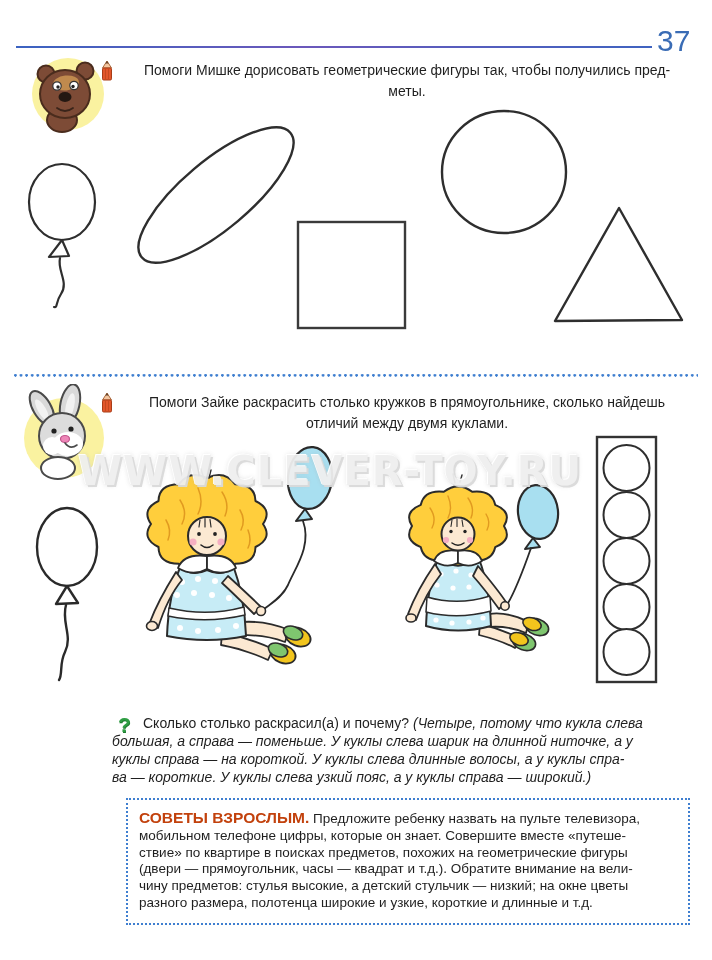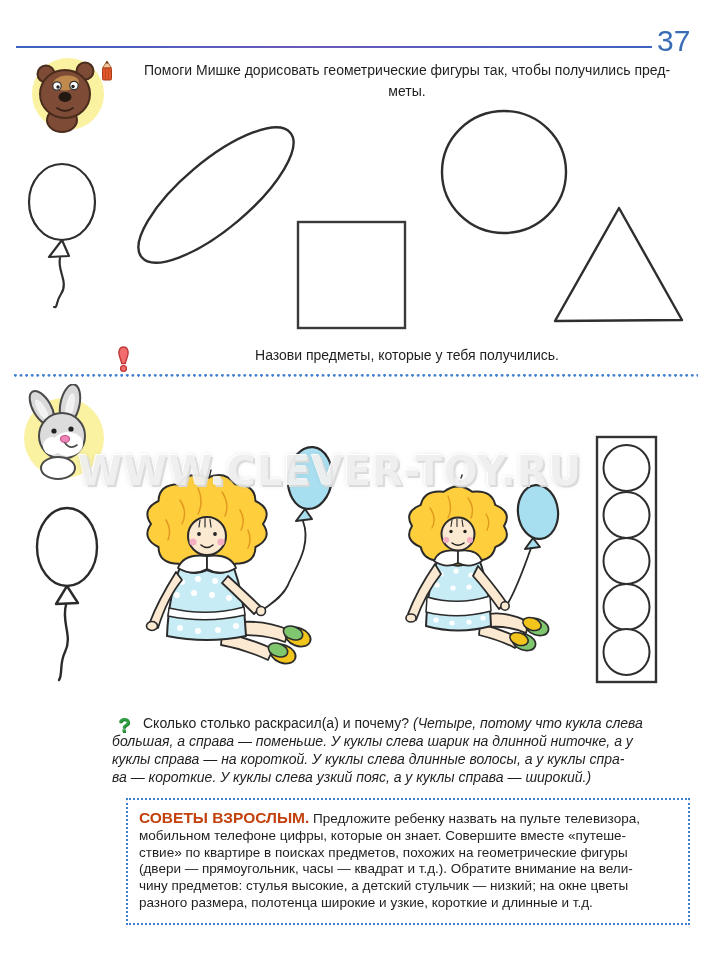--- a/index.html
+++ b/index.html
@@ -89,29 +89,20 @@
       <ellipse cx="62" cy="102" rx="33" ry="38"></ellipse>
       <path d="M62,140 L49,157 L69,156 Z"></path>
       <path d="M60,158 C57,171 69,182 61,194 C55,203 58,208 54,207"></path>
     </g>
     <ellipse cx="216" cy="95" rx="97" ry="34" transform="rotate(-40 216 95)" fill="none" stroke="#2e2e2e" stroke-width="2.4"></ellipse>
     <rect x="298" y="122" width="107" height="106" fill="none" stroke="#3a3a3a" stroke-width="2.4"></rect>
     <ellipse cx="504" cy="72" rx="62" ry="61" fill="none" stroke="#2e2e2e" stroke-width="2.4"></ellipse>
     <path d="M619,108 L555,221 L682,220 Z" fill="none" stroke="#2e2e2e" stroke-width="2.4" stroke-linejoin="round"></path>
   </svg>
 
-  <div class="task t2">
-    <span class="icn">
-      <svg width="13" height="27" viewBox="0 0 13 27">
-        <path d="M6.5,1 C10,1 11.8,4 10.8,9 L8.2,17.5 L4.8,17.5 L2.2,9 C1.2,4 3,1 6.5,1 Z" fill="#f26d6d" stroke="#c23a3a" stroke-width="1.4"></path>
-        <circle cx="6.5" cy="22.5" r="2.9" fill="#f26d6d" stroke="#c23a3a" stroke-width="1.4"></circle>
-      </svg>
-    </span>
-    <p class="ml">Назови предметы, которые у тебя получились.</p>
-  </div>
 
   <div class="dots-sep"></div>
 
   <div class="badge" style="left:8px;top:384px;">
     <svg width="104" height="98" viewBox="0 0 104 98">
       <circle cx="56" cy="54" r="40" fill="#faf2a0"></circle>
       <g stroke="#4a4a4a" stroke-width="2">
         <ellipse cx="34" cy="24" rx="9" ry="19" transform="rotate(-30 34 24)" fill="#d9d9d9"></ellipse>
         <ellipse cx="62" cy="20" rx="9.5" ry="20" transform="rotate(12 62 20)" fill="#d9d9d9"></ellipse>
       </g>
@@ -121,20 +112,33 @@
       <ellipse cx="60" cy="60" rx="15" ry="12" fill="#ffffff"></ellipse>
       <circle cx="44" cy="62" r="9" fill="#ffffff"></circle>
       <circle cx="46" cy="47" r="2.6" fill="#222222"></circle>
       <circle cx="63" cy="45" r="2.6" fill="#222222"></circle>
       <ellipse cx="57" cy="55" rx="4.5" ry="3.5" fill="#ee86b8" stroke="#c2558c" stroke-width="1.2"></ellipse>
       <path d="M57,59 Q62,66 69,61" fill="none" stroke="#4a4a4a" stroke-width="1.6" stroke-linecap="round"></path>
       <ellipse cx="50" cy="84" rx="17" ry="11" fill="#ffffff" stroke="#4a4a4a" stroke-width="2"></ellipse>
     </svg>
   </div>
 
+  <div class="task t3">
+    <span class="icn">
+      <svg width="12" height="20" viewBox="0 0 12 20">
+        <polygon points="6,0 1.5,7 10.5,7" fill="#f3c6a0" stroke="#a8663a" stroke-width="1"></polygon>
+        <polygon points="6,0 4.5,2.6 7.5,2.6" fill="#5a3a22"></polygon>
+        <rect x="1.5" y="7" width="9" height="12" rx="1.2" fill="#e2562b" stroke="#a83c16" stroke-width="1"></rect>
+        <line x1="4.5" y1="7.5" x2="4.5" y2="18.5" stroke="#c44a20" stroke-width="1"></line>
+        <line x1="7.5" y1="7.5" x2="7.5" y2="18.5" stroke="#c44a20" stroke-width="1"></line>
+      </svg>
+    </span>
+    <p class="ml">Помоги Зайке раскрасить столько кружков в прямоугольнике, сколько найдешь
+отличий между двумя куклами.</p>
+  </div>
 
   <svg class="illus" width="712" height="270" viewBox="0 0 712 270">
 
     <g fill="#ffffff" stroke="#2a2a2a" stroke-width="2.4" stroke-linecap="round" stroke-linejoin="round">
       <ellipse cx="67" cy="117" rx="30" ry="39"></ellipse>
       <path d="M67,156 L56,174 L78,173 Z"></path>
       <path d="M66,175 C61,192 73,206 65,222 C59,234 63,244 59,250" fill="none"></path>
     </g>
 
     <g stroke-linecap="round" stroke-linejoin="round">

